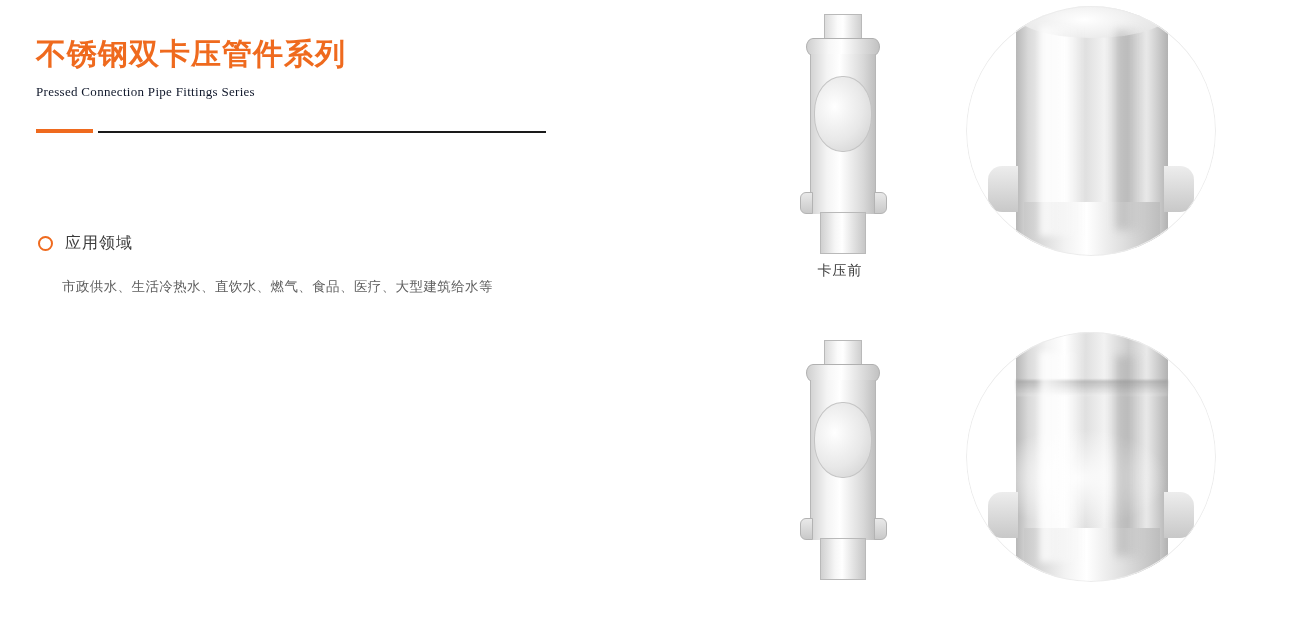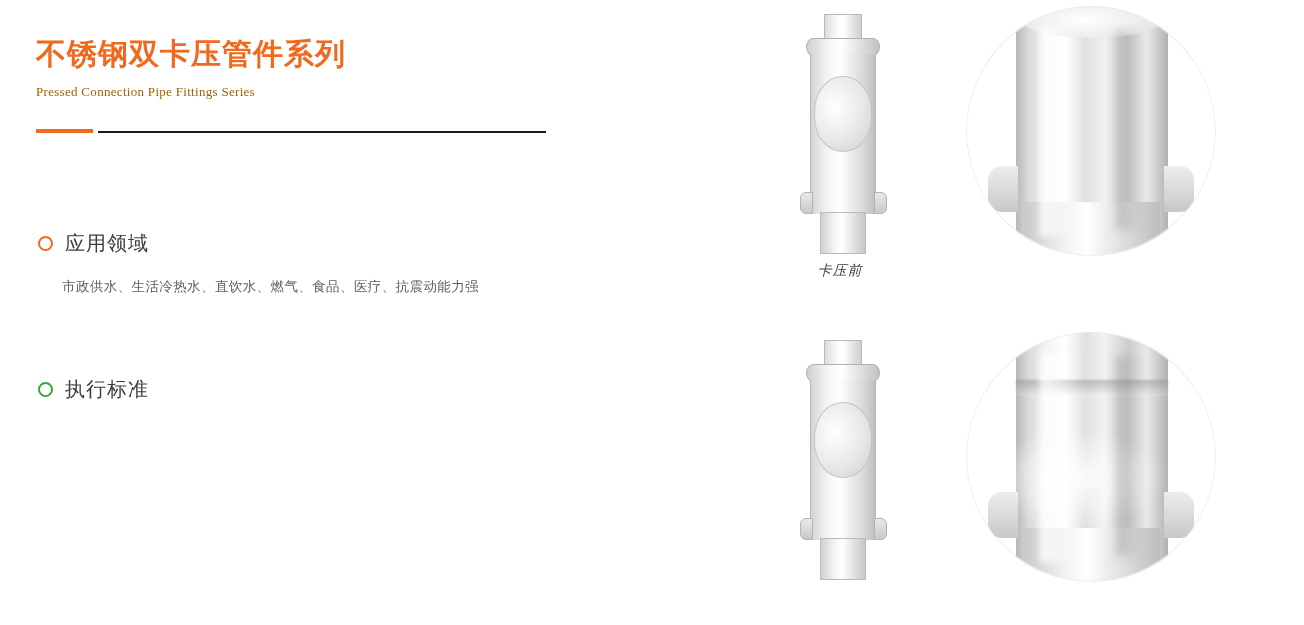--- a/index.html
+++ b/index.html
@@ -32,21 +32,21 @@
     font-size: 30px;
     font-weight: bold;
     color: #ef6a1e;
     letter-spacing: 1px;
     margin: 0;
     padding-top: 26px;
     line-height: 40px;
   }
   .title-sub {
     font-size: 13px;
-    color: #a16207;
+    color: #0f172a;
     margin: 0;
     padding-top: 10px;
     letter-spacing: 0.3px;
     font-family: "Liberation Serif", serif;
   }
   .rule-wrap {
     position: relative;
     margin-top: 27px;
     height: 10px;
     width: 510px;
@@ -87,21 +87,21 @@
     height: 15px;
     border-radius: 50%;
     box-sizing: border-box;
     display: inline-block;
     flex: 0 0 auto;
     margin-left: 2px;
   }
   .ring.orange { border: 2px solid #ef6a1e; }
   .ring.green  { border: 2px solid #3aa43a; }
   .sec-title {
-    font-size: 20px;
+    font-size: 16px;
     color: #3c3c3c;
     font-weight: normal;
     letter-spacing: 1px;
   }
   .sec-body {
     margin-top: 16px;
     padding-left: 26px;
     font-size: 13.5px;
     color: #5e5e5e;
     line-height: 30px;
@@ -110,21 +110,20 @@
   }
   .sec-body p { margin: 0; }
 
   
   .right-col {
     position: absolute;
     left: 700px;
     top: 0;
     width: 604px;
     height: 531px;
-    font-style: italic;
   }
   .fig {
     position: absolute;
     width: 604px;
     height: 300px;
   }
   .fig.f1 { top: 4px; }
   .fig.f2 { top: 330px; }
 
   .fig-caption {
@@ -310,29 +309,25 @@
       <div class="rule-black"></div>
       <div class="rule-orange"></div>
     </div>
 
     <div class="section s1">
       <div class="sec-head">
         <span class="ring orange"></span>
         <span class="sec-title">应用领域</span>
       </div>
       <div class="sec-body">
-        <p>市政供水、生活冷热水、直饮水、燃气、食品、医疗、抗震动能力强</p>
+        <p>市政供水、生活冷热水、直饮水、燃气、食品、医疗、大型建筑给水等</p>
       </div>
     </div>
 
     <div class="section s2">
-      <div class="sec-head">
-        <span class="ring green"></span>
-        <span class="sec-title">执行标准</span>
-      </div>
     </div>
 
   </div>
 
   <div class="right-col">
 
     <div class="fig f1">
       <div class="pipe">
         <div class="tube-top"></div>
         <div class="collar"></div>

